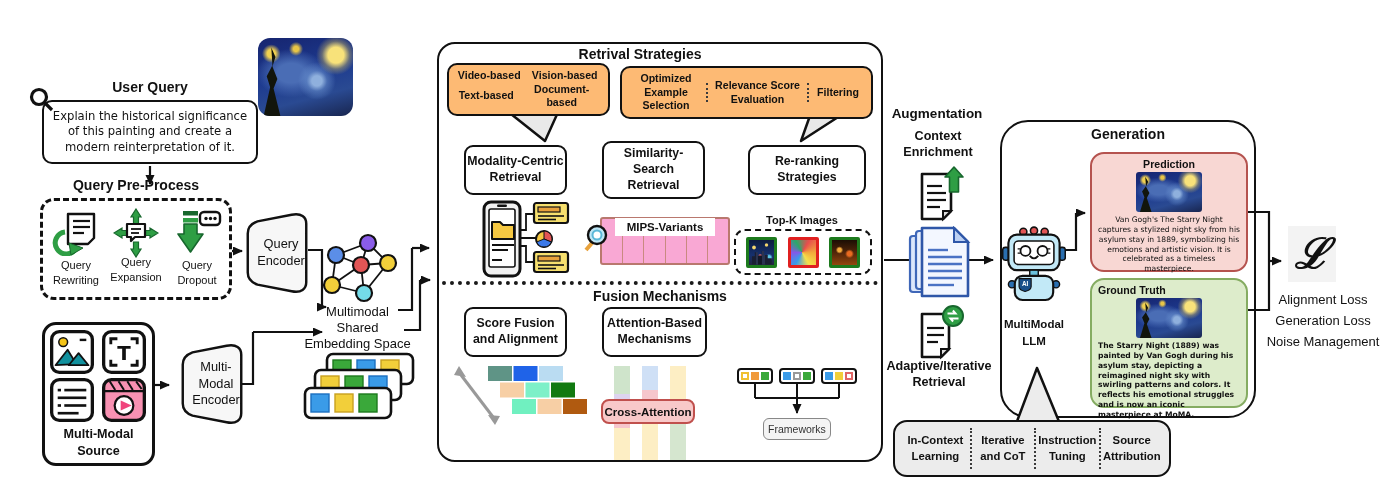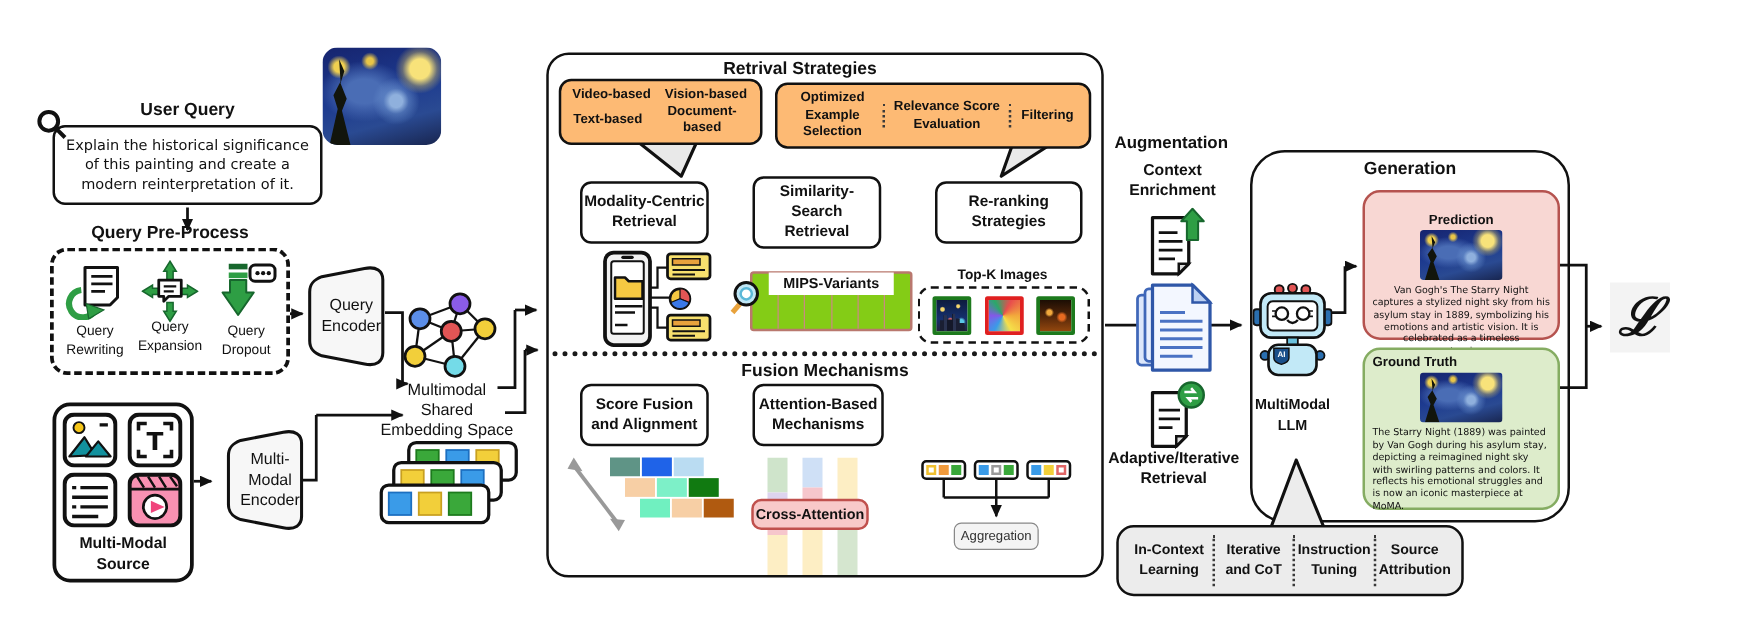--- a/index.html
+++ b/index.html
@@ -263,21 +263,21 @@
       <line x1="60" y1="19.5" x2="78" y2="19.5" stroke="#111" stroke-width="1.6"></line>
     <circle cx="66" cy="39" r="8" fill="#f5c842" stroke="#111" stroke-width="2"></circle>
     <path d="M66,39 L66,31 A8,8 0 0 1 73.4,42 Z" fill="#e25555" stroke="#111" stroke-width="1"></path>
     <path d="M66,39 L73.4,42 A8,8 0 0 1 58.6,42 Z" fill="#3a78e8" stroke="#111" stroke-width="1"></path>
     <rect x="56" y="52" width="34" height="20" rx="2.5" fill="#f7e06e" stroke="#111" stroke-width="2.2"></rect>
     <rect x="60" y="56" width="22" height="5" fill="#e8a23c" stroke="#111" stroke-width="1.2"></rect>
     <line x1="60" y1="65" x2="86" y2="65" stroke="#111" stroke-width="1.6"></line>
       <line x1="60" y1="68.5" x2="78" y2="68.5" stroke="#111" stroke-width="1.6"></line>
   </svg>
 
-  <div class="abs" style="left:600px;top:217px;width:130px;height:48px;background:#84cc16;border:2px solid #b9786e;border-radius:3px;display:flex;z-index:2">
+  <div class="abs" style="left:600px;top:217px;width:130px;height:48px;background:#f9a8d4;border:2px solid #b9786e;border-radius:3px;display:flex;z-index:2">
     <div style="flex:1;border-right:1.5px solid #c98a80"></div>
       <div style="flex:1;border-right:1.5px solid #c98a80"></div>
     <div style="flex:1;border-right:1.5px solid #c98a80"></div>
       <div style="flex:1;border-right:1.5px solid #c98a80"></div>
     <div style="flex:1;border-right:1.5px solid #c98a80"></div>
       <div style="flex:1"></div>
     <div class="abs ctr" style="left:13px;top:-1px;width:100px;height:18px;background:#fff;font-weight:bold;font-size:11.5px">MIPS-Variants</div>
   </div>
   <svg class="abs" style="left:583px;top:222px;z-index:3" width="30" height="30" viewBox="0 0 30 30">
     <line x1="9" y1="21" x2="3" y2="28" stroke="#e8a23c" stroke-width="4"></line>
@@ -342,21 +342,21 @@
   <div class="abs" style="left:779px;top:368px;width:36px;height:16px;background:#fff;border:2px solid #111;border-radius:4px;display:flex;gap:2px;align-items:center;justify-content:center;z-index:2">
     <div style="width:8px;height:8px;background:#3a9be8"></div>
     <div style="width:8px;height:8px;background:#fff;border:2px solid #999"></div>
     <div style="width:8px;height:8px;background:#3aa83a"></div>
   </div>
   <div class="abs" style="left:821px;top:368px;width:36px;height:16px;background:#fff;border:2px solid #111;border-radius:4px;display:flex;gap:2px;align-items:center;justify-content:center;z-index:2">
     <div style="width:8px;height:8px;background:#3a9be8"></div>
     <div style="width:8px;height:8px;background:#f2cf3a"></div>
     <div style="width:8px;height:8px;background:#fff;border:2px solid #e06666"></div>
   </div>
-  <div class="abs ctr" style="left:763px;top:418px;width:68px;height:22px;background:#f4f4f4;border:1.5px solid #888;border-radius:6px;font-size:10.5px;color:#333;z-index:2">Aggregation</div>
+  <div class="abs ctr" style="left:763px;top:418px;width:68px;height:22px;background:#f4f4f4;border:1.5px solid #888;border-radius:6px;font-size:10.5px;color:#333;z-index:2">Frameworks</div>
 
   <div class="abs ctr title" style="left:877px;top:106px;width:120px;font-size:13.5px;z-index:2">Augmentation</div>
   <div class="abs ctr pre" style="left:882px;top:128px;width:112px;font-size:12.6px;font-weight:600;line-height:1.3;z-index:2">Context
 Enrichment</div>
   <svg class="abs" style="left:918px;top:166px;z-index:2" width="46" height="56" viewBox="0 0 46 56">
     <path d="M4,8 H33 V45 L25,53 H4 Z" fill="#fff" stroke="#111" stroke-width="2.6" stroke-linejoin="round"></path>
     <path d="M33,45 L25,45 L25,53 Z" fill="#ddd" stroke="#111" stroke-width="2"></path>
     <line x1="9" y1="20" x2="24" y2="20" stroke="#111" stroke-width="2.2"></line>
     <line x1="9" y1="27" x2="28" y2="27" stroke="#111" stroke-width="2.2"></line>
     <line x1="9" y1="34" x2="28" y2="34" stroke="#111" stroke-width="2.2"></line>
@@ -407,42 +407,47 @@
     <rect x="39" y="62" width="12" height="8" fill="#6bc2de" stroke="#111" stroke-width="2"></rect>
     <circle cx="14" cy="82" r="5" fill="#2a6fb0" stroke="#111" stroke-width="2"></circle>
     <circle cx="76" cy="82" r="5" fill="#2a6fb0" stroke="#111" stroke-width="2"></circle>
     <rect x="18" y="70" width="54" height="34" rx="11" fill="#c2e9f7" stroke="#111" stroke-width="3"></rect>
     <path d="M24,74 h17 v11 q0,5 -8.5,7 q-8.5,-2 -8.5,-7 Z" fill="#1a4f8a" stroke="#111" stroke-width="1.6"></path>
     <text x="32.5" y="84" text-anchor="middle" font-family="Liberation Sans" font-size="9" font-weight="bold" fill="#fff">AI</text>
   </svg>
   <div class="abs ctr pre" style="left:996px;top:316px;width:76px;font-size:11.5px;font-weight:600;line-height:1.45;z-index:3">MultiModal
 LLM</div>
 
-  <div class="abs" style="left:1090px;top:152px;width:158px;height:120px;background:#f8d7d3;border:2px solid #b5534f;border-radius:14px;z-index:2;padding:16px 6px;text-align:center">
+  <div class="abs" style="left:1090px;top:152px;width:158px;height:120px;background:#f8d7d3;border:2px solid #b5534f;border-radius:14px;z-index:2;padding:4px 6px;text-align:center">
     <div style="font-size:10.6px;font-weight:600">Prediction</div>
     <div class="thumb starry" style="width:66px;height:40px;margin:2px auto 3px"></div>
     <div class="comic" style="font-size:7.6px;font-weight:500;line-height:1.3">Van Gogh's The Starry Night captures a stylized night sky from his asylum stay in 1889, symbolizing his emotions and artistic vision. It is celebrated as a timeless masterpiece.</div>
   </div>
   <div class="abs" style="left:1090px;top:278px;width:158px;height:130px;background:#ddeccb;border:2px solid #85ac62;border-radius:14px;z-index:2;padding:4px 6px;text-align:left">
     <div style="font-size:10.6px;font-weight:600">Ground Truth</div>
     <div class="thumb starry" style="width:66px;height:40px;margin:2px auto 3px"></div>
-    <div class="comic" style="font-size:7.6px;font-weight:400;line-height:1.3">The Starry Night (1889) was painted by Van Gogh during his asylum stay, depicting a reimagined night sky with swirling patterns and colors. It reflects his emotional struggles and is now an iconic masterpiece at MoMA.</div>
+    <div class="comic" style="font-size:7.6px;font-weight:700;line-height:1.3">The Starry Night (1889) was painted by Van Gogh during his asylum stay, depicting a reimagined night sky with swirling patterns and colors. It reflects his emotional struggles and is now an iconic masterpiece at MoMA.</div>
   </div>
 
   <div class="abs" style="left:893px;top:420px;width:278px;height:57px;background:#ececec;border:2.5px solid #111;border-radius:14px;display:flex;align-items:center;padding:3px 6px;z-index:2">
     <div class="ctr pre" style="flex:1.1;font-weight:bold;font-size:11.3px;line-height:1.35">In-Context
 Learning</div>
     <div class="vdot"></div>
     <div class="ctr pre" style="flex:1;font-weight:bold;font-size:11.3px;line-height:1.35">Iterative
 and CoT</div>
     <div class="vdot"></div>
     <div class="ctr pre" style="flex:1;font-weight:bold;font-size:11.3px;line-height:1.35">Instruction
 Tuning</div>
     <div class="vdot"></div>
     <div class="ctr pre" style="flex:1;font-weight:bold;font-size:11.3px;line-height:1.35">Source
 Attribution</div>
   </div>
 
   <div class="abs ctr" style="left:1288px;top:226px;width:48px;height:56px;background:#f3f3f3;z-index:2">
     <span style="font-family:'DejaVu Serif',serif;font-style:italic;font-weight:bold;font-size:42px;line-height:1">ℒ</span>
   </div>
+  <div class="abs" style="left:1254px;top:290px;width:138px;text-align:center;font-size:13px;font-weight:500;line-height:1.6;z-index:2">
+    <div>Alignment Loss</div>
+    <div>Generation Loss</div>
+    <div>Noise Management</div>
+  </div>
 
 </div>
 
 </body></html>

